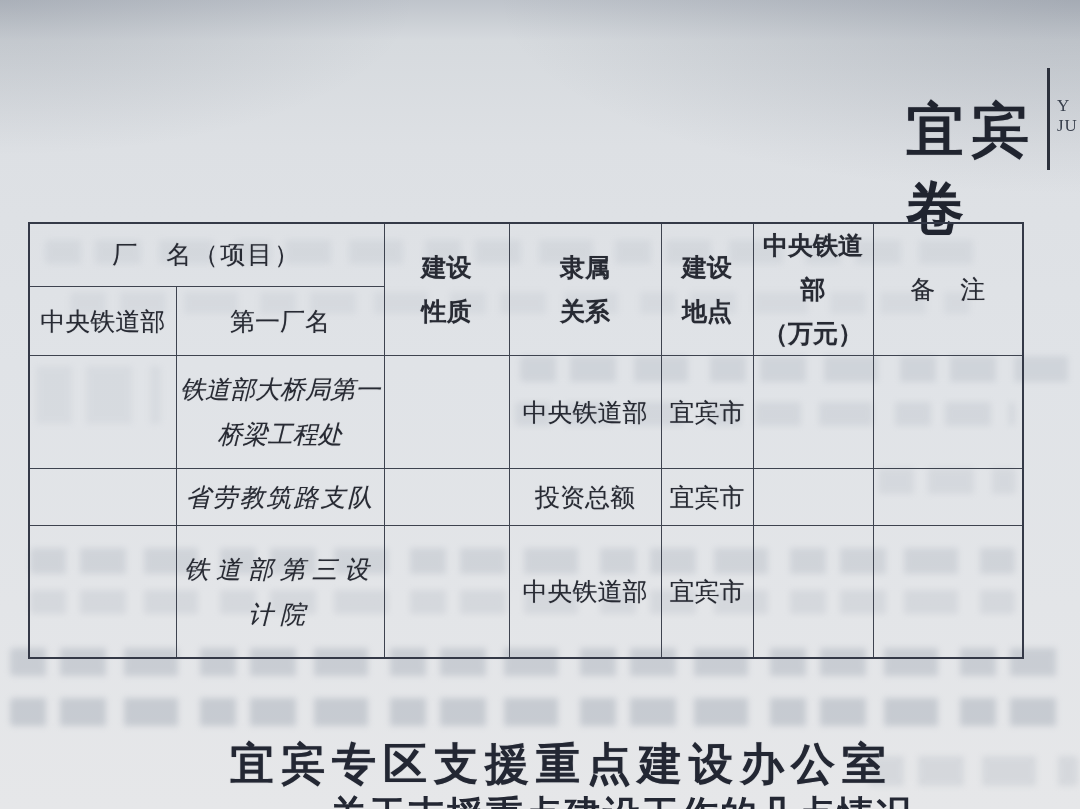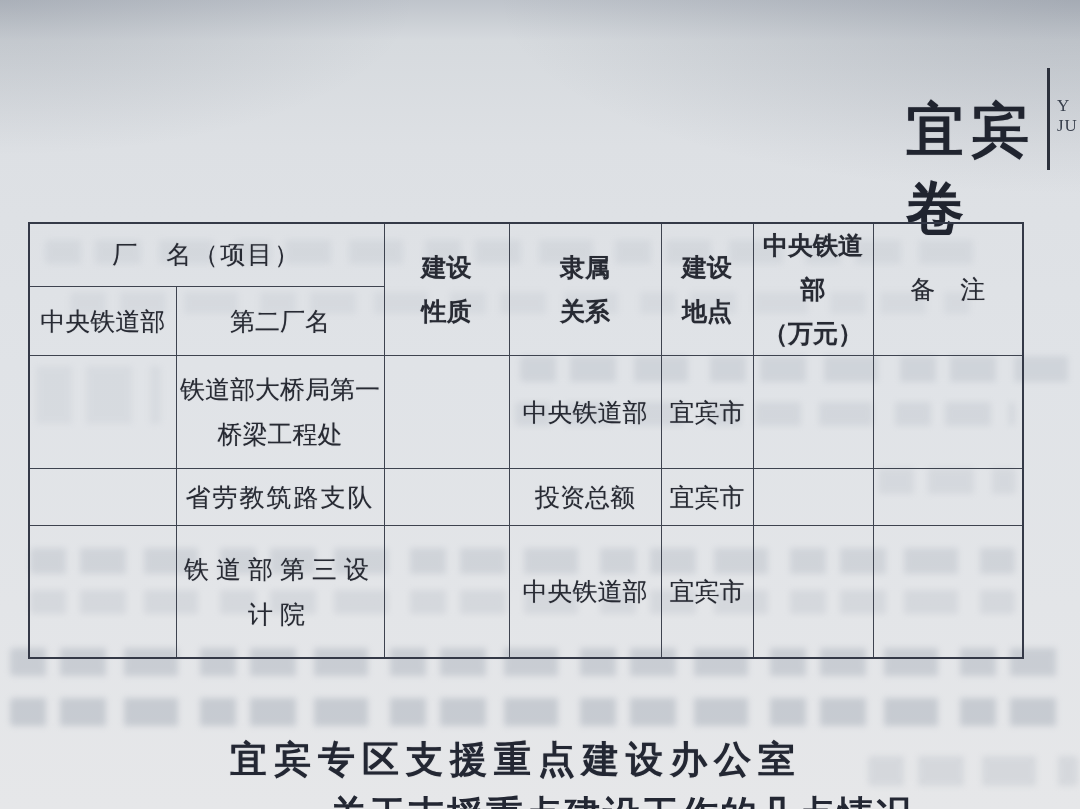--- a/index.html
+++ b/index.html
@@ -42,29 +42,29 @@
   table.doc-table td {
     border:1.6px solid #3e434f;
     padding:0; vertical-align:middle;
     font-size:25px; color:#272a33;
     text-align:center;
     text-shadow:0 0 1px rgba(39,42,51,.35);
     margin-left:6px;
   }
   table.doc-table { border:2.5px solid #343947; }
   .preline { white-space:pre-line; line-height:1.75;font-weight:bold; }
-  td.cell-left { text-align:left; padding-left:12px; padding-right:4px; line-height:1.8; }
+  td.cell-left { text-align:left; padding-left:12px; padding-right:4px; line-height:1.8;font-style:italic; }
   td.spread { letter-spacing:7px; padding-left:10px; padding-right:0; }
   .hdr-group { letter-spacing:2px; }
 
   
   .office-title {
     position:absolute; left:230px; top:735px;
     font-family:"Liberation Sans", sans-serif;
-    font-size:37px; font-weight:700; letter-spacing:7px;
+    font-size:44px; font-weight:700; letter-spacing:7px;
     color:#232733;
     text-shadow:0 0 1px rgba(35,39,51,.45);
   }
   .subtitle-clipped {
     position:absolute; left:330px; top:790px;
     font-family:"Liberation Sans", sans-serif;
     font-size:37px; font-weight:700; letter-spacing:2px;
     color:#232733;
   }
 
@@ -121,21 +121,21 @@
       <td rowspan="2" class="preline">隶属
 关系</td>
       <td rowspan="2" class="preline">建设
 地点</td>
       <td rowspan="2" class="preline">中央铁道部
 （万元）</td>
       <td rowspan="2">备　注</td>
     </tr>
     <tr style="height:60px">
       <td>中央铁道部</td>
-      <td>第二厂名</td>
+      <td>第一厂名</td>
     </tr>
     <tr style="height:113px">
       <td></td>
       <td class="cell-left">铁道部大桥局第一桥梁工程处</td>
       <td></td>
       <td>中央铁道部</td>
       <td>宜宾市</td>
       <td></td>
       <td></td>
     </tr>

